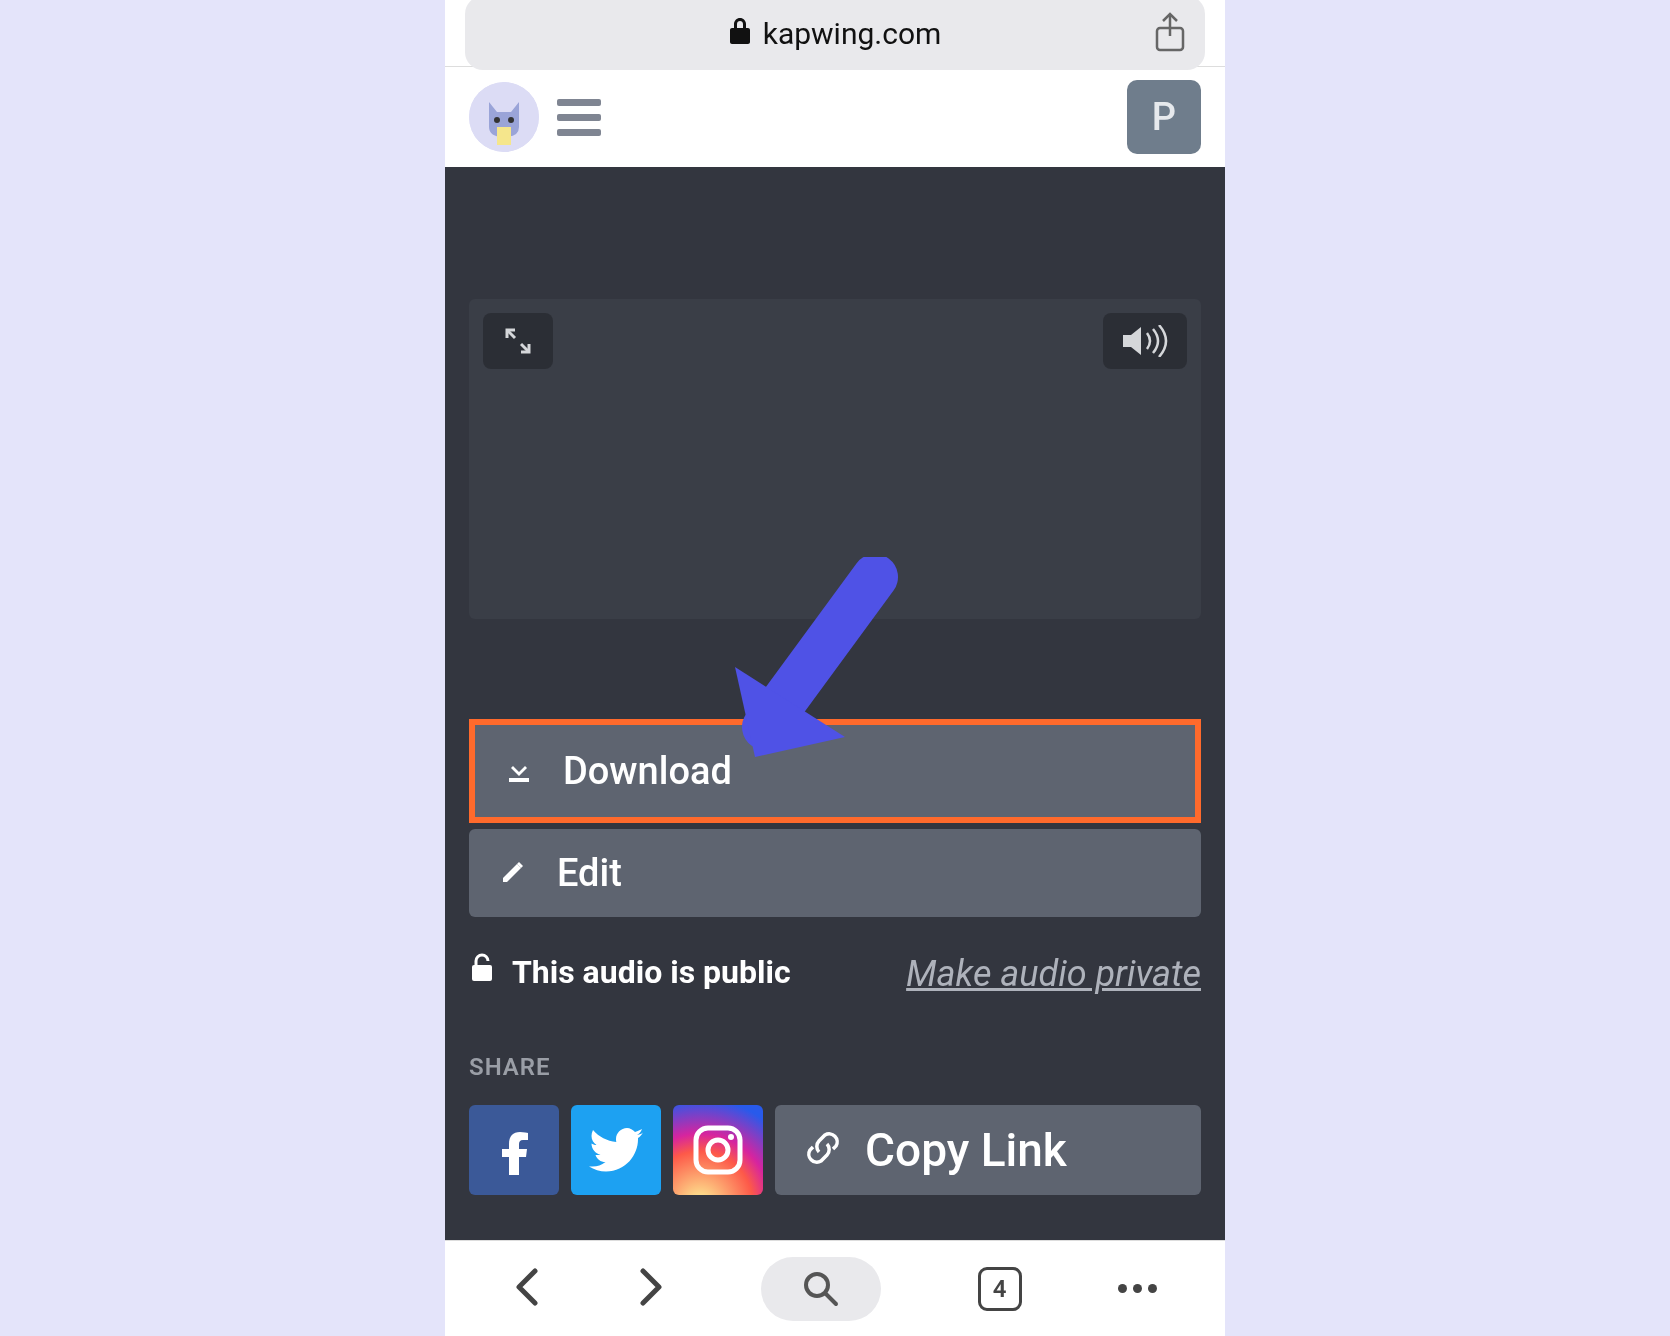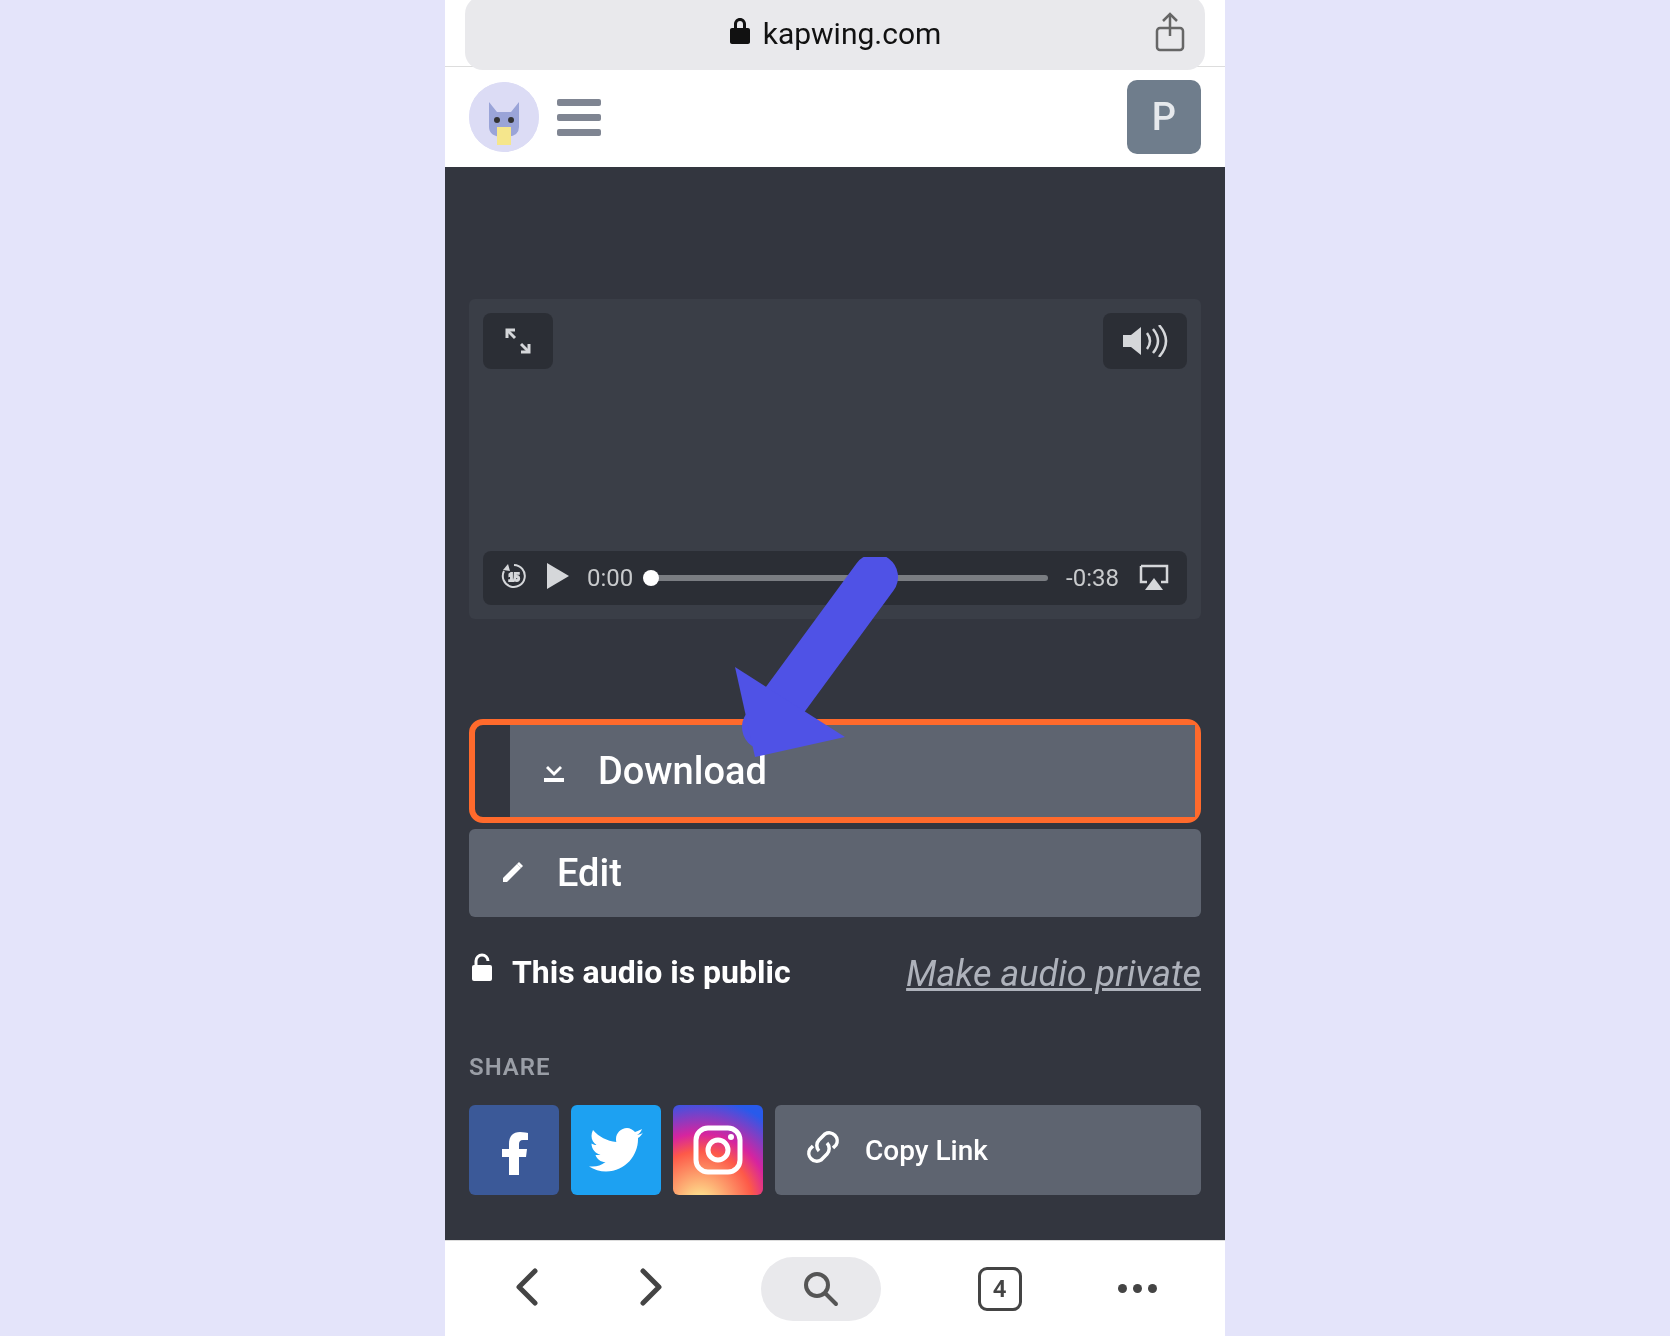--- a/index.html
+++ b/index.html
@@ -172,23 +172,22 @@
     height: 88px;
     background: #5e6470;
     border-radius: 6px;
     color: #fff;
     font-size: 38px;
     font-weight: 500;
     margin-top: 6px;
   }
   .download-wrapper {
     border: 6px solid #ff6a2c;
-    border-radius: 14px;
+    border-radius: 0;
     margin-top: 100px;
-    padding-left: 35px;
   }
   .download-wrapper .action-btn {
     margin-top: 0;
     border-radius: 0;
     height: 92px;
   }
   
   .arrow {
     position: absolute;
     left: 270px;
@@ -241,21 +240,21 @@
   .copy-link {
     flex: 1;
     height: 90px;
     background: #5e6470;
     border-radius: 6px;
     display: flex;
     align-items: center;
     gap: 24px;
     padding: 0 30px;
     color: #fff;
-    font-size: 28px;
+    font-size: 46px;
     font-weight: 500;
   }
   
   .safari-bottom {
     height: 96px;
     background: #fff;
     border-top: 1px solid #ddd;
     display: flex;
     align-items: center;
     justify-content: space-around;
@@ -351,46 +350,20 @@
         </div>
         <div class="icon-box" style="width:84px;">
           <svg width="48" height="32" viewBox="0 0 48 32" fill="none">
             <path d="M2 10 L10 10 L20 2 L20 30 L10 22 L2 22 Z" fill="#d5d7da"></path>
             <path d="M26 8 Q32 16 26 24" stroke="#d5d7da" stroke-width="2.5" fill="none"></path>
             <path d="M32 4 Q42 16 32 28" stroke="#d5d7da" stroke-width="2.5" fill="none"></path>
             <path d="M38 0 Q52 16 38 32" stroke="#d5d7da" stroke-width="2.5" fill="none"></path>
           </svg>
         </div>
       </div>
-      <div class="player-controls">
-        <div>
-          <svg width="30" height="30" viewBox="0 0 30 30" fill="none" stroke="#d5d7da" stroke-width="2">
-            <path d="M15 4 A11 11 0 1 1 5 10"></path>
-            <path d="M9 3 L4 9 L11 10" fill="#d5d7da" stroke="none"></path>
-            <text x="15" y="20" font-size="10" fill="#d5d7da" text-anchor="middle" font-family="Arial">15</text>
-          </svg>
-        </div>
-        <div>
-          <svg width="22" height="26" viewBox="0 0 22 26">
-              <path d="M0 0 L22 13 L0 26 Z" fill="#d5d7da"></path>
-            </svg>
-        </div>
-        <span class="time-text">0:00</span>
-        <div class="progress">
-          <div class="knob"></div>
-        </div>
-        <span class="time-text">-0:38</span>
-        <div>
-          <svg width="34" height="28" viewBox="0 0 34 28" fill="none" stroke="#d5d7da" stroke-width="2.5">
-            <path d="M4 4 L30 4 L30 20 L24 20"></path>
-            <path d="M10 20 L4 20 L4 4"></path>
-            <path d="M17 16 L26 28 L8 28 Z" fill="#d5d7da" stroke="none"></path>
-          </svg>
-        </div>
-      </div>
     </div>
 
     <svg class="arrow" width="200" height="220" viewBox="0 0 200 220">
       <path d="M160 20 L50 170" stroke="#4f52e6" stroke-width="46" stroke-linecap="round"></path>
       <path d="M20 110 L40 200 L130 180 Z" fill="#4f52e6"></path>
     </svg>
 
     <div class="download-wrapper">
       <div class="action-btn">
         <span>

